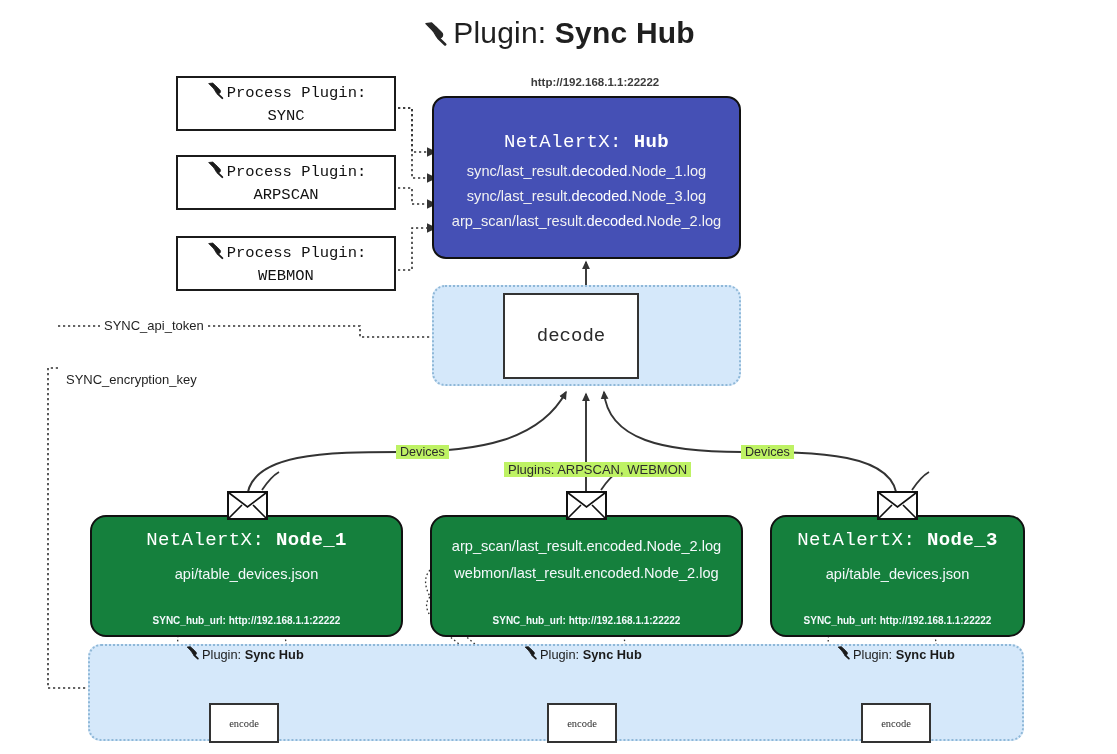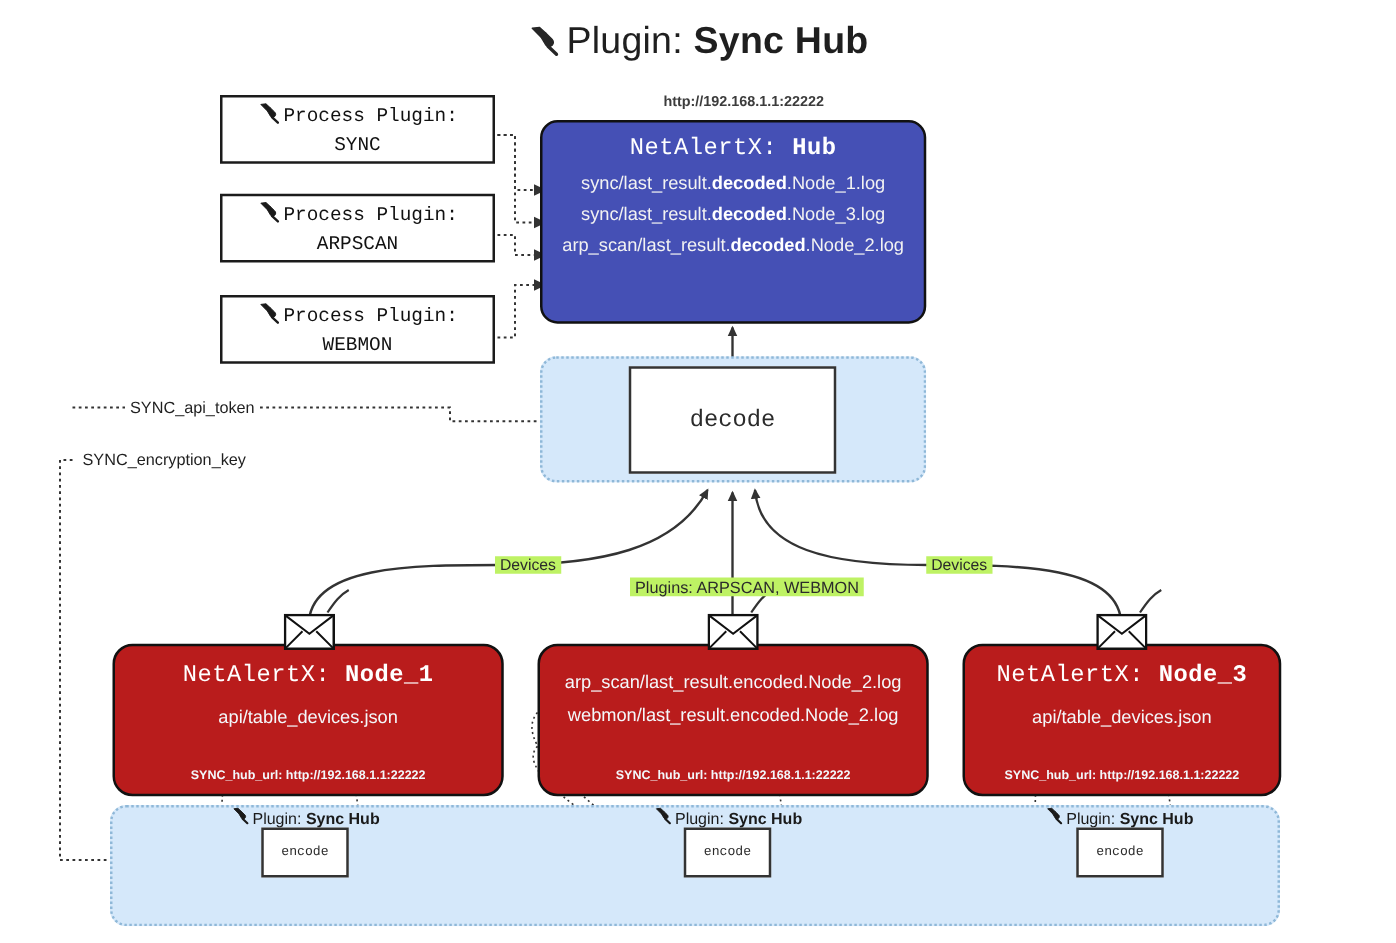--- a/index.html
+++ b/index.html
@@ -83,46 +83,47 @@
     z-index: 12;
     padding-top: 9px;
   }
   .hub-title {
     text-align: center;
     font-family: "Liberation Mono", monospace;
     font-size: 19px;
     color: #ffffff;
     letter-spacing: .4px;
     margin-bottom: 6px;
+    margin-top: 24px;
   }
   .hub-title b { font-weight: 700; }
   .hub-lines { padding: 0 3px; }
   .hub-line {
     color: #f2f2f2;
     font-size: 14.6px;
     line-height: 25px;
     white-space: nowrap;
     text-align: center;
   }
-  .hub-line b { font-weight: 700; color: #ffffff; }
+  .hub-line b { font-weight: 400; color: #ffffff; }
 
   
   .decode-group {
     position: absolute;
     left: 432px; top: 285px;
     width: 309px; height: 101px;
     background: #d5e8fa;
     border: 2px dotted #8fb8d8;
     border-radius: 13px;
     z-index: 8;
   }
   .decode-box {
     position: absolute;
     left: 503px; top: 293px;
-    width: 166px; height: 86px;
+    width: 136px; height: 86px;
     background: #ffffff;
     border: 2px solid #333333;
     z-index: 12;
     display: flex;
     align-items: center;
     justify-content: center;
     font-family: "Liberation Mono", monospace;
     font-size: 19px;
     color: #2b2b2b;
   }
@@ -135,21 +136,21 @@
     background: #bef264;
     padding: 0 4px;
     white-space: nowrap;
     z-index: 10;
   }
   .edge-label.big { font-size: 13px; }
 
   
   .node-box {
     position: absolute;
-    background: #b91c1c;
+    background: #15803d;
     border: 2.5px solid #111111;
     border-radius: 16px;
     z-index: 12;
     padding-top: 12px;
   }
   .node-title {
     text-align: center;
     font-family: "Liberation Mono", monospace;
     font-size: 19px;
     color: #ffffff;
@@ -207,23 +208,24 @@
   .sync-caption b { font-weight: 700; }
   .encode-box {
     position: absolute;
     width: 70px; height: 40px;
     background: #ffffff;
     border: 2px solid #333333;
     z-index: 14;
     display: flex;
     align-items: center;
     justify-content: center;
-    font-family: Liberation Mono, monospace;
+    font-family: Liberation Serif, serif;
     font-size: 10.5px;
     color: #2b2b2b;
+    margin-top: 41px;
   }
 
   
   .token-label {
     position: absolute;
     font-size: 13px;
     color: #1f1f1f;
     background: #ffffff;
     padding: 0 4px;
     white-space: nowrap;
@@ -370,21 +372,21 @@
       <div class="hub-line"><span>sync/last_result.</span><b>decoded</b><span>.Node_1.log</span></div>
       <div class="hub-line"><span>sync/last_result.</span><b>decoded</b><span>.Node_3.log</span></div>
       <div class="hub-line"><span>arp_scan/last_result.</span><b>decoded</b><span>.Node_2.log</span></div>
     </div>
   </div>
 
   <div class="decode-group"></div>
   <div class="decode-box">decode</div>
 
   <div class="token-label" style="left:100px; top:318px;">SYNC_api_token</div>
-  <div class="token-label" style="left:62px; top:360px;">SYNC_encryption_key</div>
+  <div class="token-label" style="left:62px; top:372px;">SYNC_encryption_key</div>
 
   <div class="edge-label" style="left:396px; top:445px;">Devices</div>
   <div class="edge-label" style="left:741px; top:445px;">Devices</div>
   <div class="edge-label big" style="left:504px; top:462px;">Plugins: ARPSCAN, WEBMON</div>
 
   <div class="envelope" style="left:227px; top:491px;">
     <svg width="41" height="29" viewBox="0 0 41 29">
       <rect x="1" y="1" width="39" height="27" fill="#ffffff" stroke="#111111" stroke-width="2"></rect>
       <path d="M1.5,1.5 L20.5,16 L39.5,1.5" fill="none" stroke="#111111" stroke-width="1.6"></path>
       <path d="M1.5,27.5 L15,14 M39.5,27.5 L26,14" fill="none" stroke="#111111" stroke-width="1.6"></path>

